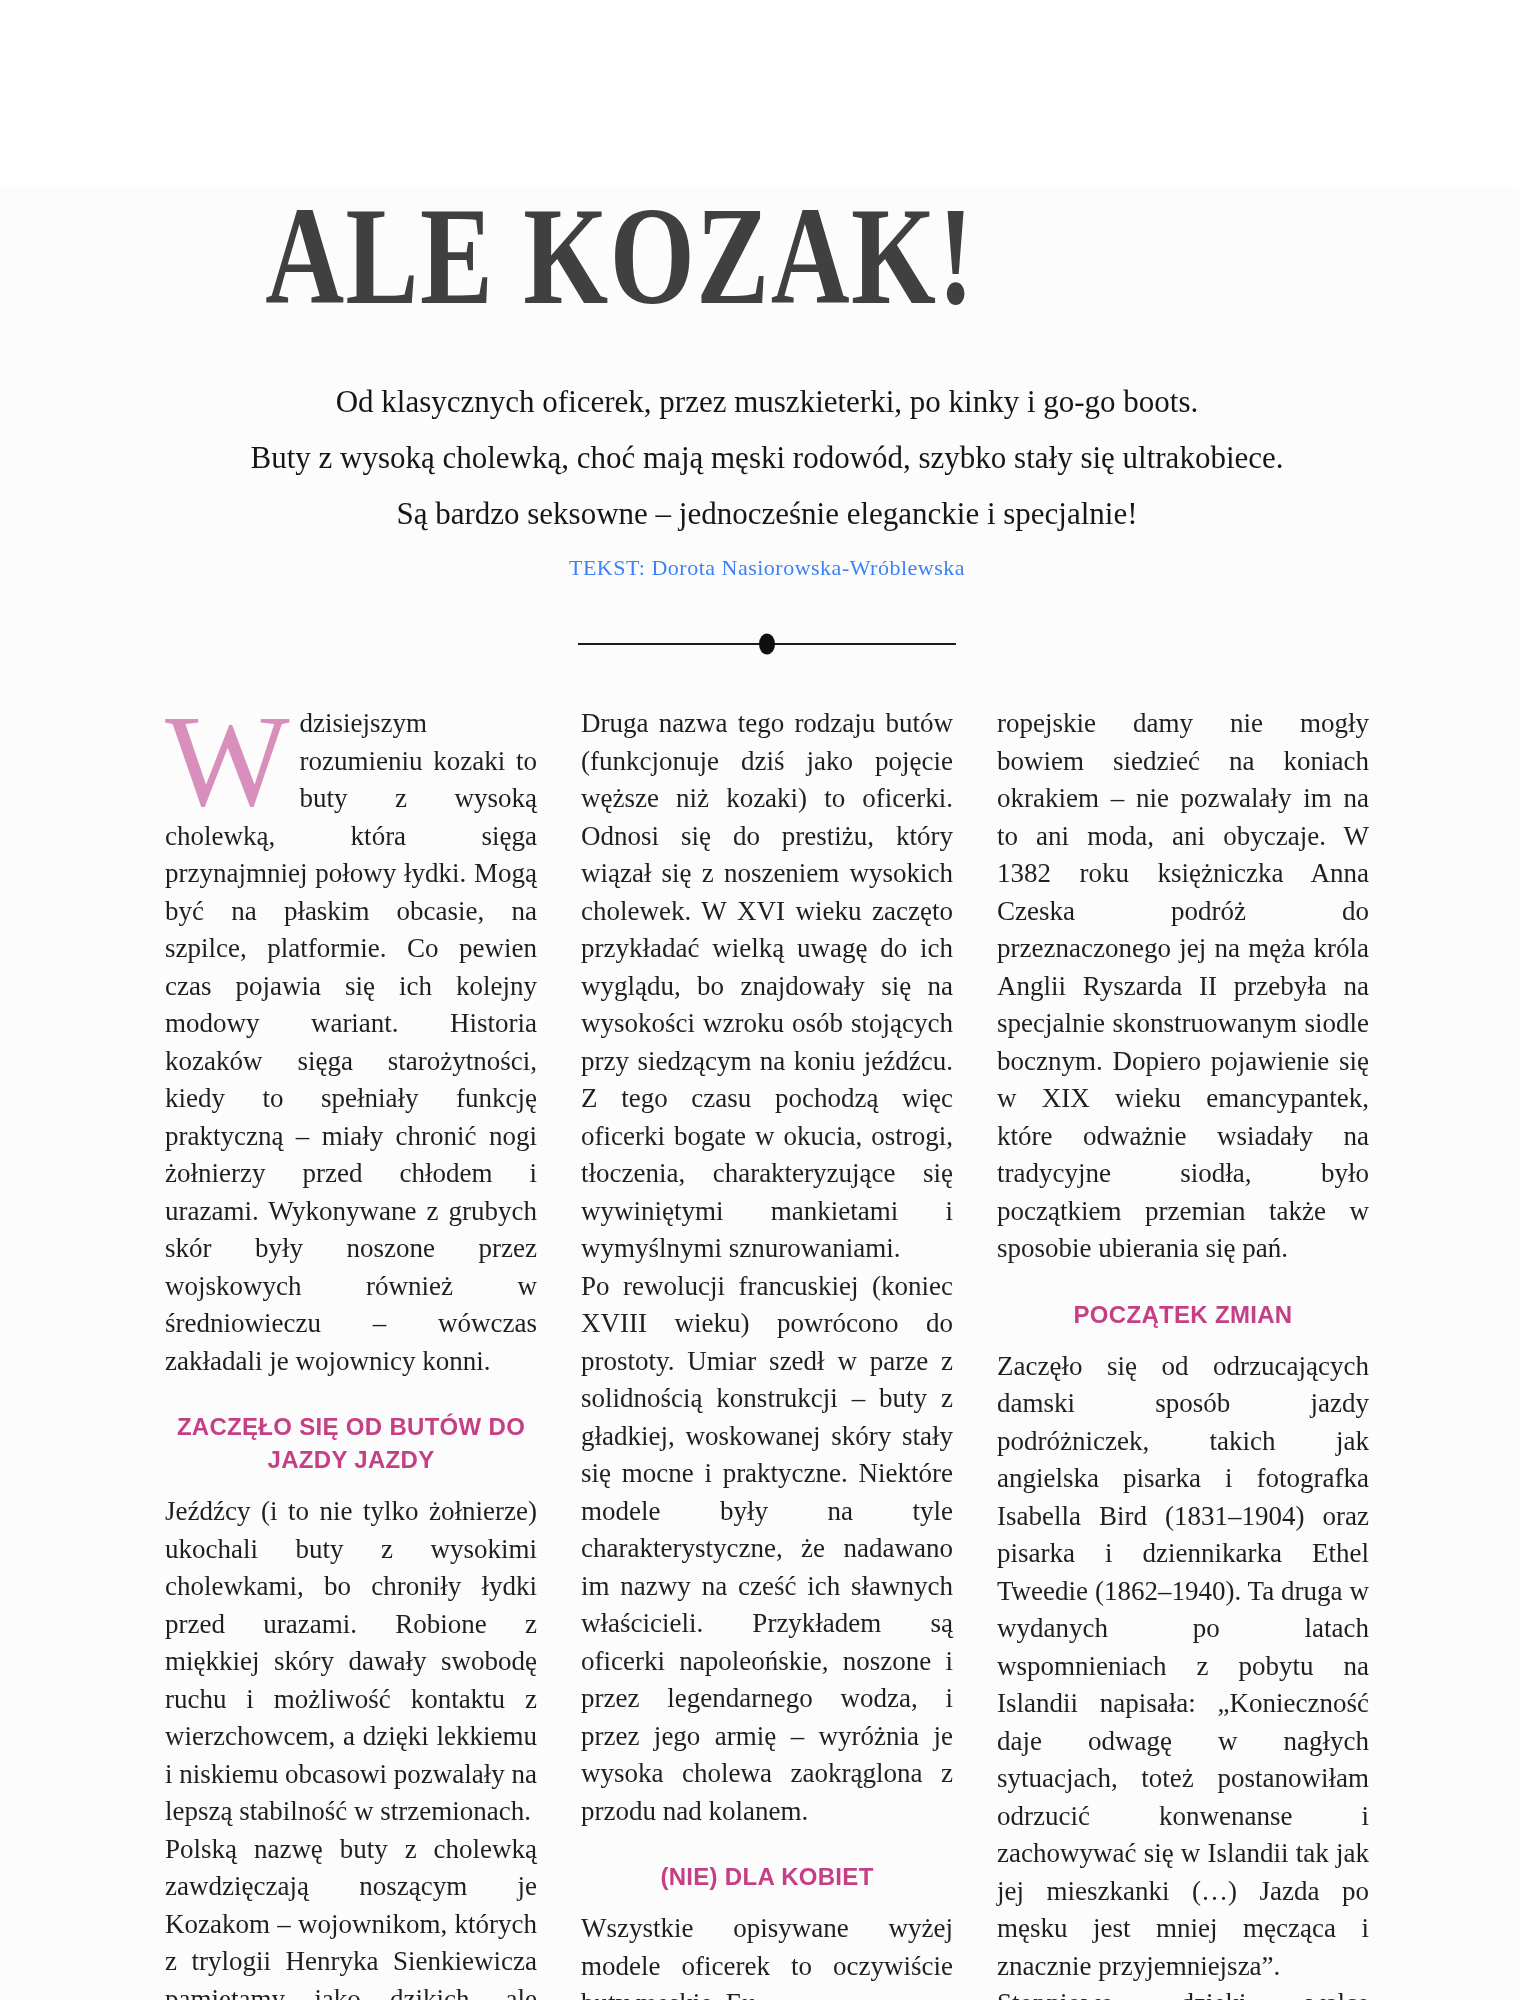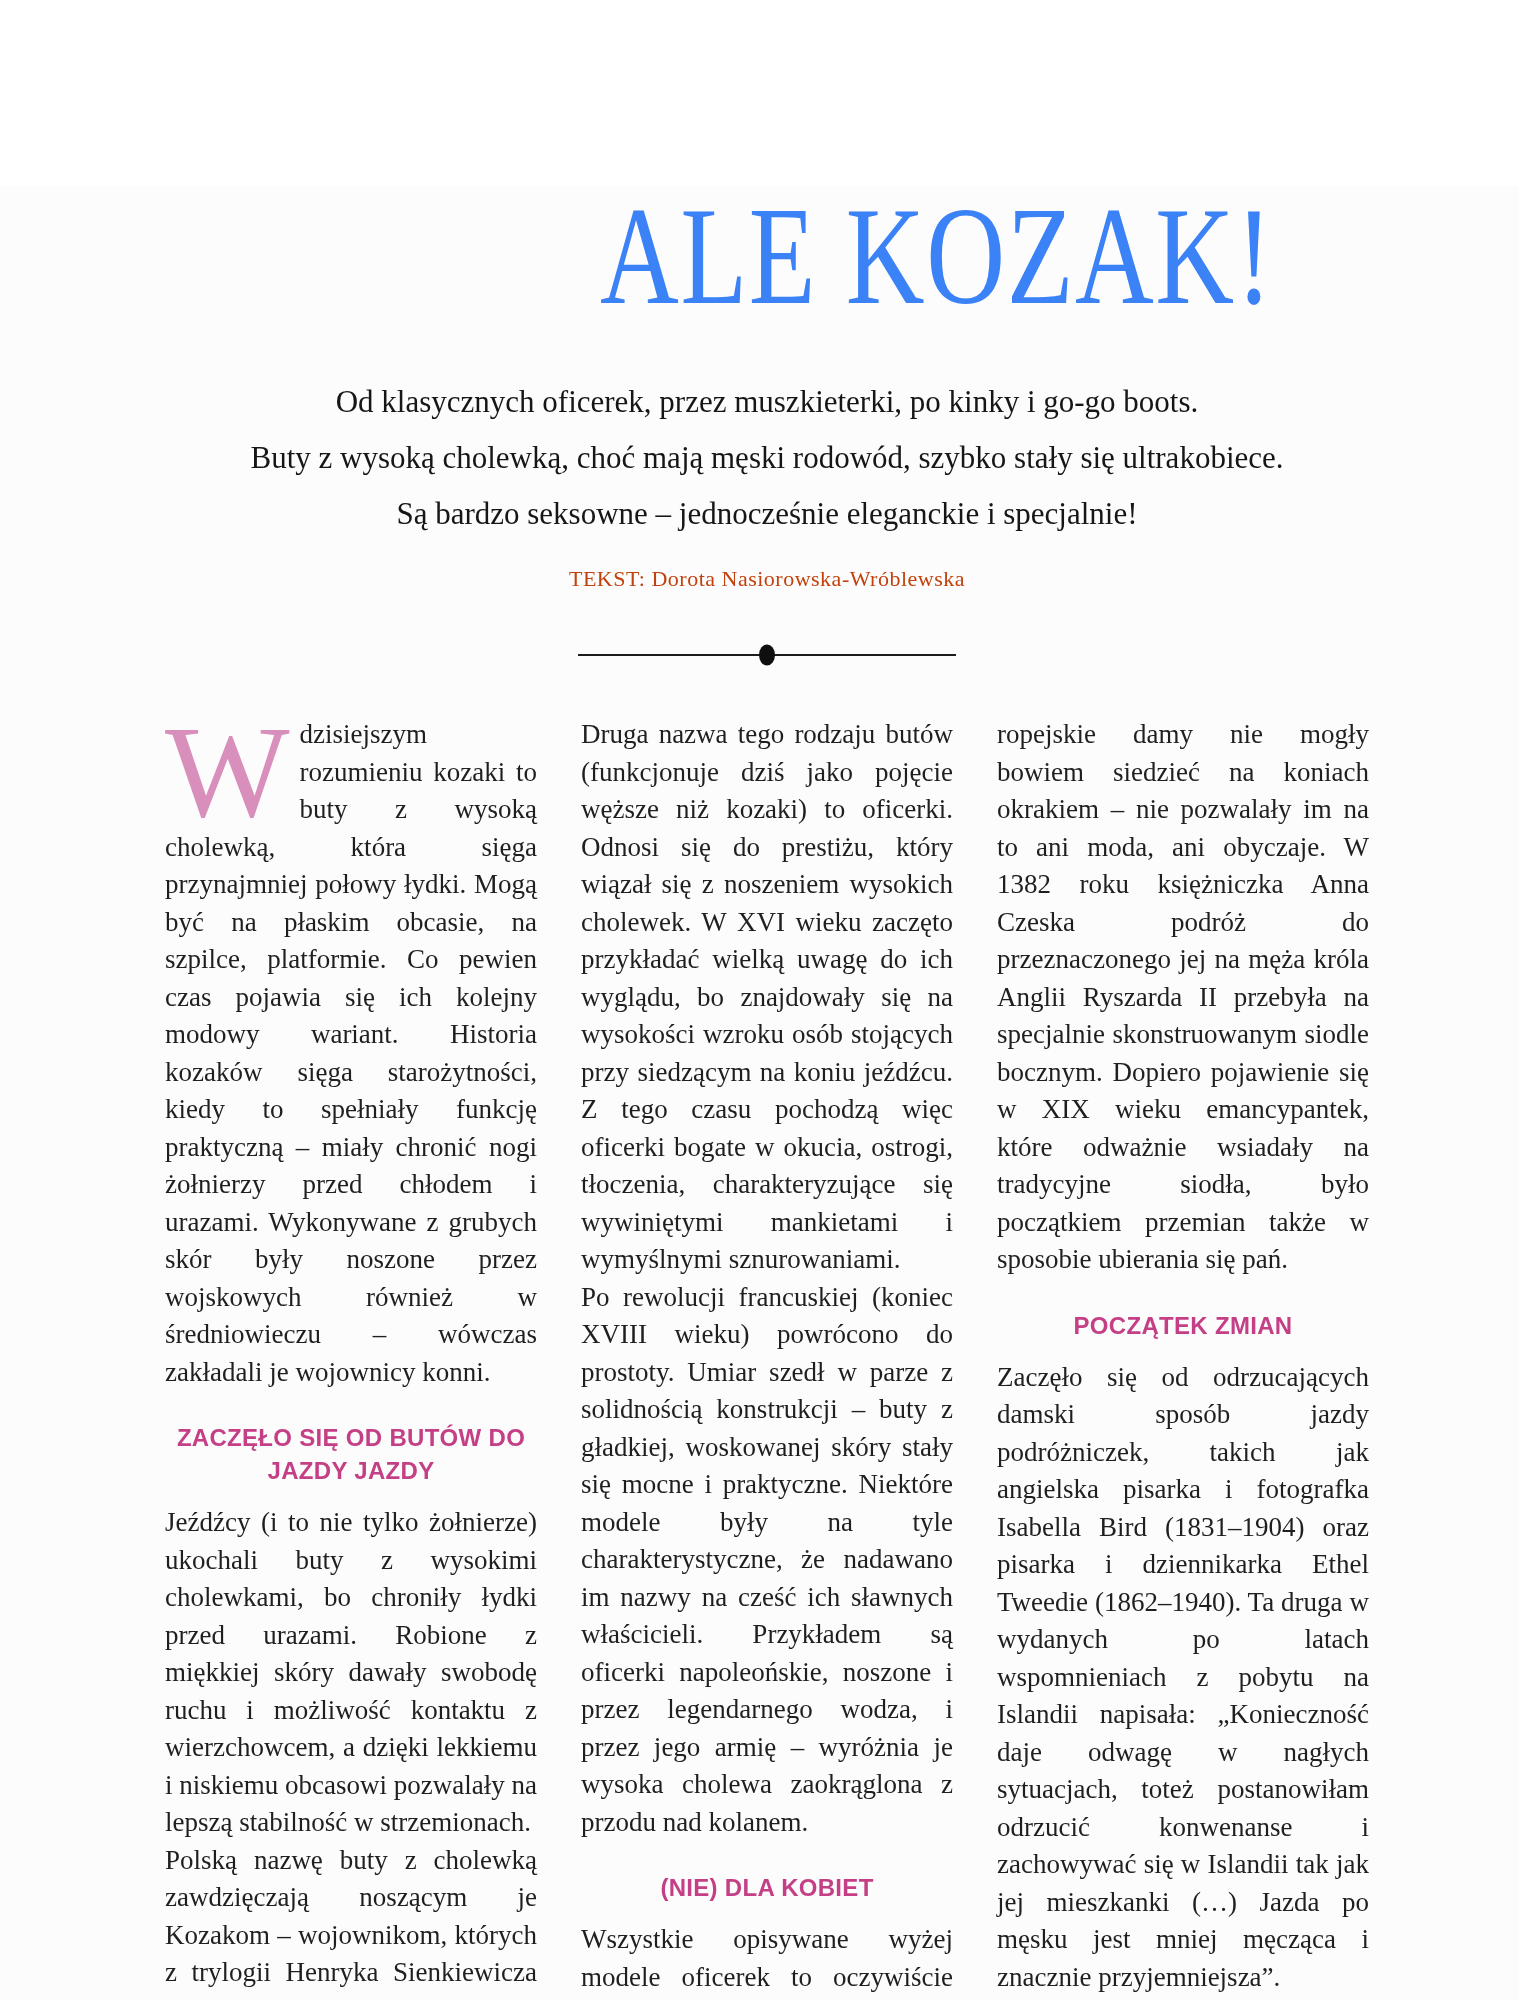--- a/index.html
+++ b/index.html
@@ -12,46 +12,46 @@
   .page{
     position:relative;width:1519px;height:2000px;
     background:#fdfcfc;
   }
   .content{
     margin-left:165px;width:1204px;
   }
   
   .title{
     margin:186px 0 0 0;
-    text-align:right;
-    font-weight:400;
-    color:#3b82f6;
+    text-align:left;
+    font-weight:700;
+    color:#404040;
     font-size:140px;
     line-height:1;
     white-space:nowrap;
   }
   .title-inner{
     display:inline-block;
     transform:scaleX(0.78);
     transform-origin:center;
     letter-spacing:2px;
   }
   .subtitle{
     margin-top:48px;
     text-align:center;
     font-size:31px;
     line-height:56px;
     color:#161616;
   }
   .byline{
-    margin-top:24px;
+    margin-top:13px;
     text-align:center;
     font-size:22px;
     letter-spacing:0.5px;
-    color:#c2410c;
+    color:#3b82f6;
   }
   
   .separator{
     position:relative;
     margin:62px auto 0 auto;
     width:378px;height:2px;
     background:#1c1c1c;
   }
   .separator .dot{
     position:absolute;left:50%;top:50%;

